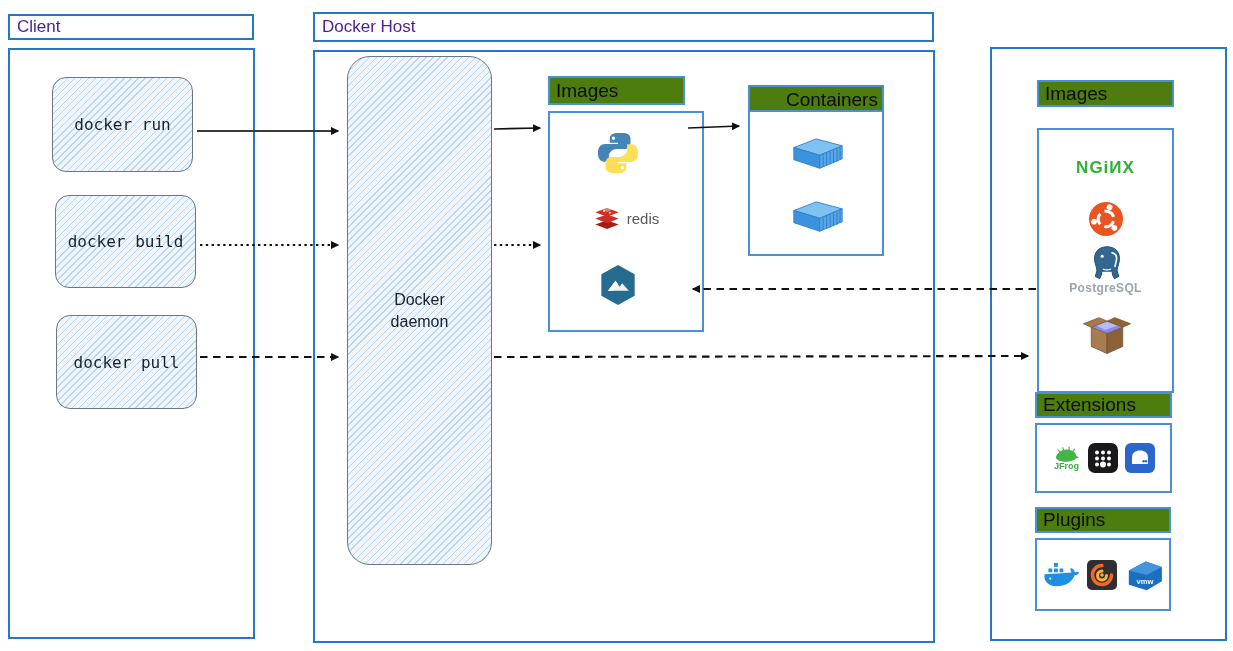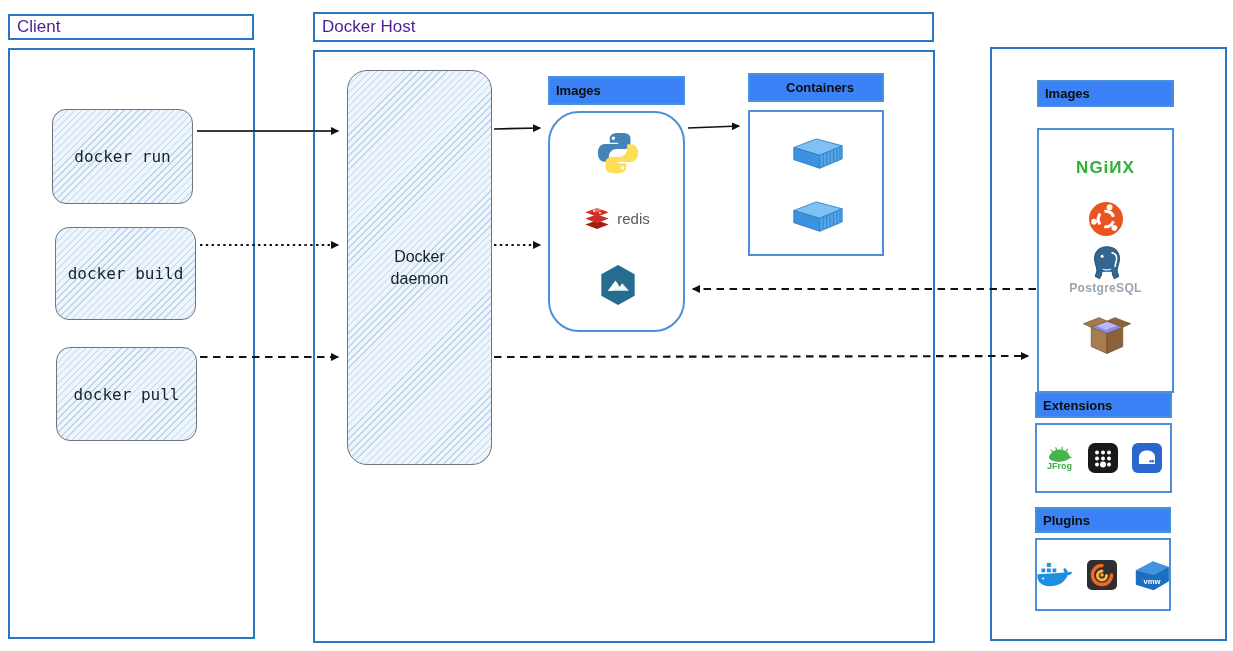--- a/index.html
+++ b/index.html
@@ -7,46 +7,46 @@
     position:relative;width:1233px;height:651px;background:#fff;overflow:hidden;
     font-family:"Liberation Sans",sans-serif;color:#111;
   }
   .abs{position:absolute;box-sizing:border-box;}
   .sec-title{
     border:2px solid #2777c9;background:#fff;display:flex;align-items:center;
     padding-left:7px;font-size:17px;color:#4c1d95;
   }
   .sec-body{border:2px solid #2777c9;background:#fff;}
   .panel-title{
-    border:2px solid #4a90d9;background:#3b82f6;display:flex;align-items:center;
-    padding-left:6px;font-size:13px;color:#0d0d0d;font-weight:bold;
+    border:2px solid #4a90d9;background:#4d7c0f;display:flex;align-items:center;
+    padding-left:6px;font-size:19px;color:#0d0d0d;
   }
   .panel-body{border:2px solid #4a90d9;background:#fff;}
   .sketch{
     background-color:#eef5fc;
     background-image:repeating-linear-gradient(135deg,
       rgba(128,173,214,0.45) 0px, rgba(128,173,214,0.45) 1px,
       transparent 1px, transparent 5px);
     border:1.5px solid #6b7681;
   }
   .cmd{
     border-radius:14px;display:flex;align-items:center;justify-content:center;
-    font-family:"DejaVu Sans Mono",monospace;font-size:16px;color:#17212e;margin-top:32px;
+    font-family:"DejaVu Sans Mono",monospace;font-size:16px;color:#17212e;
   }
   .daemon{
     border-radius:20px;display:flex;align-items:center;justify-content:center;
     text-align:center;font-size:16px;line-height:1.35;color:#15202b;
   }
   .daemon-label{width:92px;}
   .nginx-word{font-size:17px;font-weight:bold;letter-spacing:1px;color:#2eb135;
     width:100%;text-align:center;}
   .redis-row{display:flex;align-items:center;justify-content:center;gap:6px;left:0;right:0;}
   .redis-word{font-size:15px;color:#58595b;}
   .pg-label{width:100%;text-align:center;font-size:12px;color:#9aa5b1;letter-spacing:.3px;font-weight:bold;}
-  .icon-row{display:flex;align-items:center;justify-content:center;gap:14px;height:100%;}
+  .icon-row{display:flex;align-items:center;justify-content:center;gap:7px;height:100%;}
   .jfrog-stack{display:flex;flex-direction:column;align-items:center;}
   .jfrog-word{font-size:9px;font-weight:bold;color:#3eac41;margin-top:-2px;}
   svg{display:block;}
   #arrows{position:absolute;left:0;top:0;pointer-events:none;}
 </style>
 </head>
 <body>
 
 <div id="canvas">
 
@@ -63,28 +63,28 @@
   </div>
   <div class="abs sketch cmd" style="left:56px;top:315px;width:141px;height:94px;">
     <span>docker pull</span>
   </div>
 
   <div class="abs sec-title" style="left:313px;top:12px;width:621px;height:30px;">
     <span>Docker Host</span>
   </div>
   <div class="abs sec-body" style="left:313px;top:50px;width:622px;height:593px;"></div>
 
-  <div class="abs sketch daemon" style="left:347px;top:70px;width:145px;height:395px;">
+  <div class="abs sketch daemon" style="left:347px;top:56px;width:145px;height:509px;border-radius:23px;">
     <div class="daemon-label">Docker daemon</div>
   </div>
 
   <div class="abs panel-title" style="left:548px;top:76px;width:137px;height:29px;">
     <span>Images</span>
   </div>
-  <div class="abs panel-body" style="left:548px;top:111px;width:137px;height:221px;border-radius:31px;">
+  <div class="abs panel-body" style="left:548px;top:111px;width:156px;height:221px;">
 
     <div class="abs" style="left:45px;top:17px;">
       <svg width="46" height="46" viewBox="0 0 48 48">
         <path fill="#4584b6" d="M23.9 3c-4.6 0-8.5 1.7-8.5 5.6v4.6h8.7v1.5H10.6C6.4 14.7 3 17.8 3 23.9c0 6.2 3.4 9.3 7.6 9.3h3.9v-5.4c0-4.4 3.7-7.9 8-7.9h8.6c3.4 0 5.9-2.6 5.9-6V8.6C37 4.9 33.6 3 28.6 3h-4.7zm-4.7 3.8c.9 0 1.7.8 1.7 1.8s-.8 1.8-1.7 1.8c-1 0-1.7-.8-1.7-1.8s.7-1.8 1.7-1.8z"></path>
         <path fill="#ffde57" d="M24.1 45c4.6 0 8.5-1.7 8.5-5.6v-4.6h-8.7v-1.5h13.5c4.2 0 7.6-3.1 7.6-9.2 0-6.2-3.4-9.3-7.6-9.3h-3.9v5.4c0 4.4-3.7 7.9-8 7.9h-8.6c-3.4 0-5.9 2.6-5.9 6v5.3c0 3.7 3.4 5.6 8.4 5.6h4.7zm4.7-3.8c-.9 0-1.7-.8-1.7-1.8s.8-1.8 1.7-1.8c1 0 1.7.8 1.7 1.8s-.7 1.8-1.7 1.8z"></path>
       </svg>
     </div>
 
     <div class="abs redis-row" style="top:92px;">
       <span>
@@ -102,21 +102,21 @@
 
     <div class="abs" style="left:48px;top:150px;">
       <svg width="40" height="44" viewBox="0 0 48 52">
         <polygon points="24,2 44,13 44,39 24,50 4,39 4,13" fill="#266b90"></polygon>
         <path d="M12 33 L21 21 L26 28 L29 24 L37 33 Z" fill="#eef3f6"></path>
         <path d="M12 33 L21 21 L24 25 L18 33 Z" fill="#ffffff"></path>
       </svg>
     </div>
   </div>
 
-  <div class="abs panel-title" style="left:748px;top:73px;width:136px;height:29px;padding-left:36px;">
+  <div class="abs panel-title" style="left:748px;top:85px;width:136px;height:29px;padding-left:36px;">
     <span>Containers</span>
   </div>
   <div class="abs panel-body" style="left:748px;top:110px;width:136px;height:146px;">
     <div class="abs" style="left:39px;top:20px;">
       <svg width="58" height="38" viewBox="0 0 64 44">
         <polygon points="4,18 30,8 60,16 34,27" fill="#7ec1f2" stroke="#2a7cc9" stroke-width="1"></polygon>
         <polygon points="4,18 34,27 34,42 4,32" fill="#3b93e0" stroke="#2a7cc9" stroke-width="1"></polygon>
         <polygon points="34,27 60,16 60,31 34,42" fill="#56a6e8" stroke="#2a7cc9" stroke-width="1"></polygon>
         <path d="M38 25.5v15M42 24v15M46 22.5v15M50 21v15M54 19.5v15M57.5 18v14" stroke="#2a7cc9" stroke-width="1" fill="none"></path>
       </svg>

